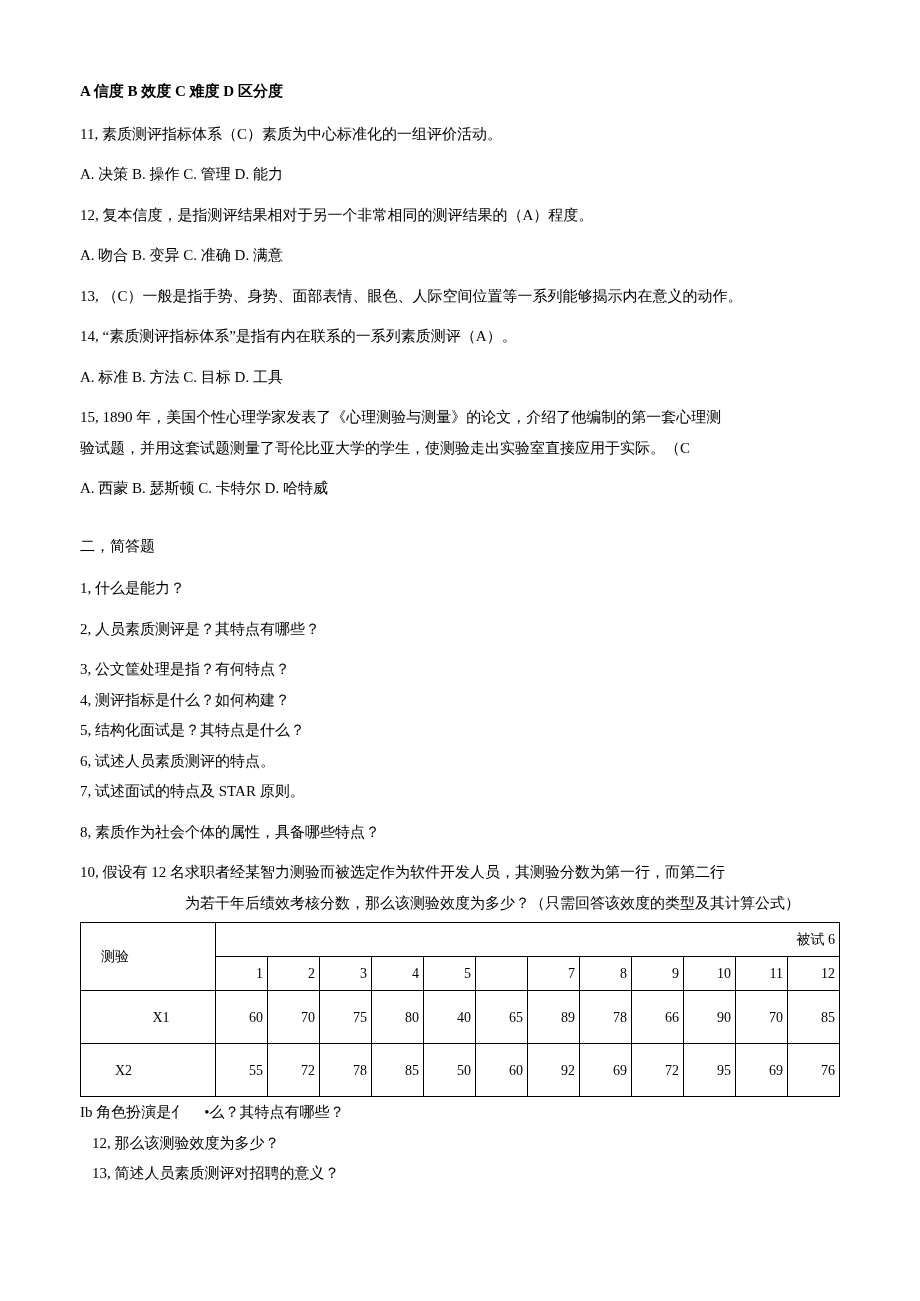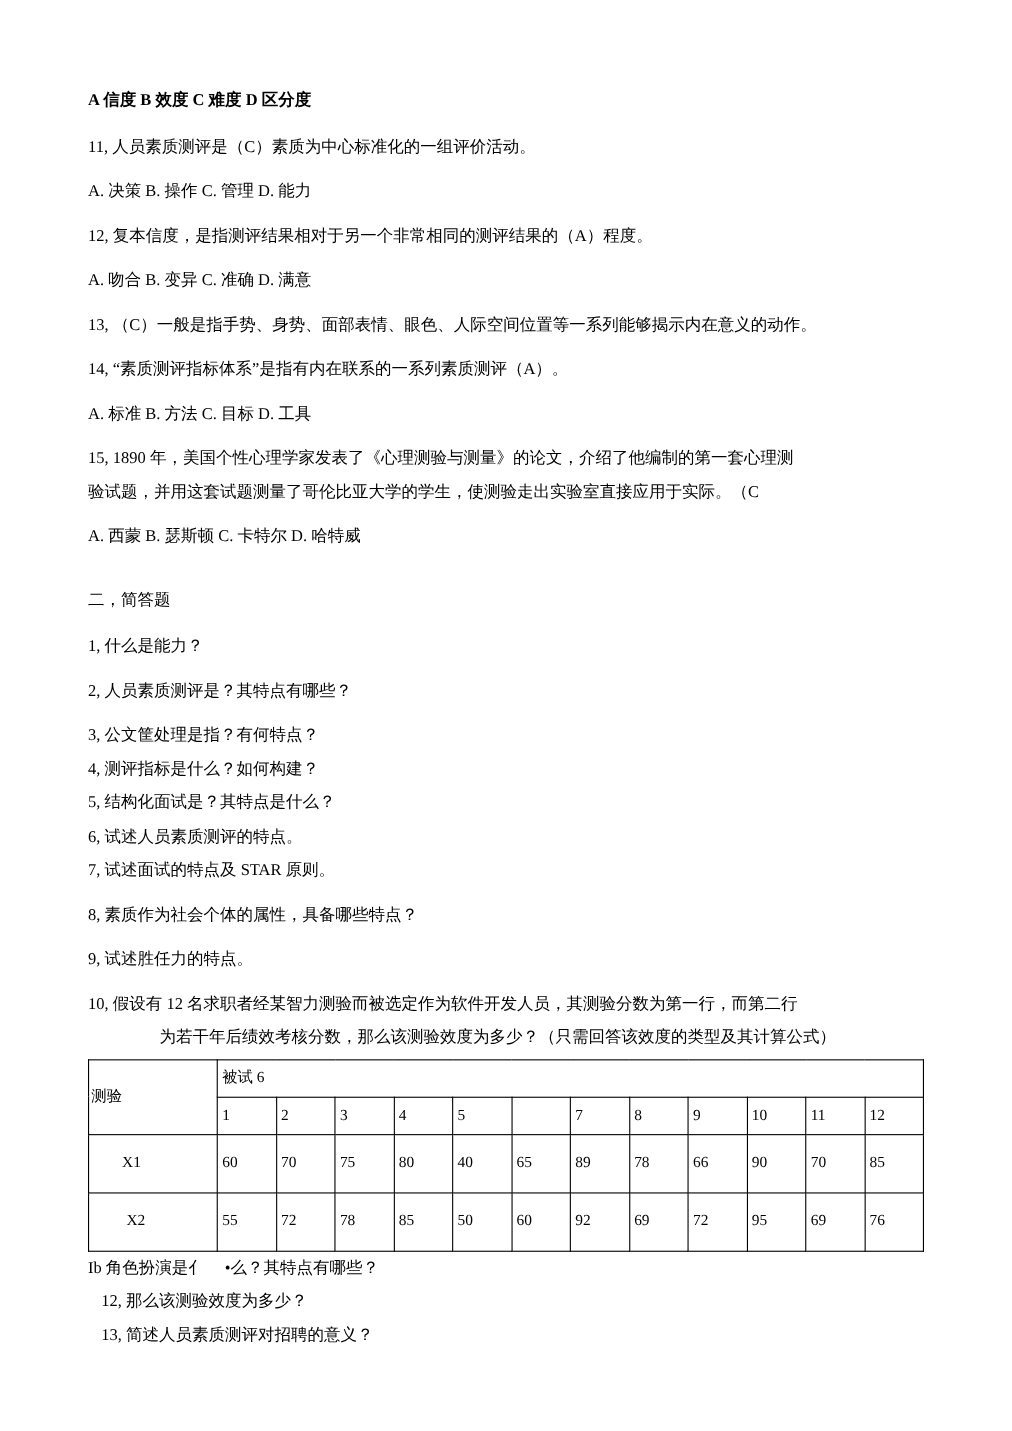--- a/index.html
+++ b/index.html
@@ -26,54 +26,55 @@
     font-weight: bold;
   }
   .section-title {
     margin: 35px 0 20px 0;
   }
   .tight {
     margin: 0 0 8px 0;
   }
   .indent {
     padding-left: 65px;
+    text-align: center;
   }
   table.data {
     border-collapse: collapse;
     width: 100%;
     font-size: 14px;
     margin-top: 2px;
   }
   table.data td, table.data th {
     border: 1px solid #000;
     padding: 6px 4px;
-    text-align: left;
+    text-align: right;
     font-weight: normal;
   }
   table.data .left {
     text-align: left;
-    padding-left: 2px;
+    padding-left: 20px;
   }
   
   table.data td.tall {
     height: 40px;
   }
   .post-table {
     margin-top: 4px;
   }
   .nowrap { white-space: nowrap; }
 </style>
 </head>
 <body>
 
 <div class="page">
 
   <p class="options-inline">A 信度 B 效度                          C 难度 D 区分度</p>
 
-  <p class="para">11, 人员素质测评是（C）素质为中心标准化的一组评价活动。</p>
+  <p class="para">11, 素质测评指标体系（C）素质为中心标准化的一组评价活动。</p>
   <p class="para">A. 决策 B. 操作 C. 管理 D. 能力</p>
 
   <p class="para">12, 复本信度，是指测评结果相对于另一个非常相同的测评结果的（A）程度。</p>
   <p class="para">A. 吻合 B. 变异 C. 准确 D. 满意</p>
 
   <p class="para">13, （C）一般是指手势、身势、面部表情、眼色、人际空间位置等一系列能够揭示内在意义的动作。</p>
 
   <p class="para">14, “素质测评指标体系”是指有内在联系的一系列素质测评（A）。</p>
   <p class="para">A. 标准 B. 方法 C. 目标 D. 工具</p>
 
@@ -84,21 +85,20 @@
   <p class="section-title">二，简答题</p>
 
   <p class="para">1, 什么是能力？</p>
   <p class="para">2, 人员素质测评是？其特点有哪些？</p>
   <p class="tight">3, 公文筐处理是指？有何特点？</p>
   <p class="tight">4, 测评指标是什么？如何构建？</p>
   <p class="tight">5, 结构化面试是？其特点是什么？</p>
   <p class="tight">6, 试述人员素质测评的特点。</p>
   <p class="para">7, 试述面试的特点及 STAR 原则。</p>
   <p class="para">8, 素质作为社会个体的属性，具备哪些特点？</p>
-  <p class="para">9, 试述胜任力的特点。</p>
   <p class="tight">10, 假设有 12 名求职者经某智力测验而被选定作为软件开发人员，其测验分数为第一行，而第二行</p>
   <p class="tight indent">为若干年后绩效考核分数，那么该测验效度为多少？（只需回答该效度的类型及其计算公式）</p>
 
   <table class="data">
     <tbody>
         <tr>
       <td rowspan="2" class="left" style="width:110px;">测验</td>
       <td colspan="12">被试 6</td>
     </tr>
     <tr>
@@ -109,21 +109,21 @@
       <td>5</td>
       <td></td>
       <td>7</td>
       <td>8</td>
       <td>9</td>
       <td>10</td>
       <td>11</td>
       <td>12</td>
     </tr>
     <tr>
-      <td class="left tall" style="padding-left:30px;">X1</td>
+      <td class="left tall" style="padding-left:30px;text-align:center;">X1</td>
       <td>60</td>
       <td>70</td>
       <td>75</td>
       <td>80</td>
       <td>40</td>
       <td>65</td>
       <td>89</td>
       <td>78</td>
       <td>66</td>
       <td>90</td>

